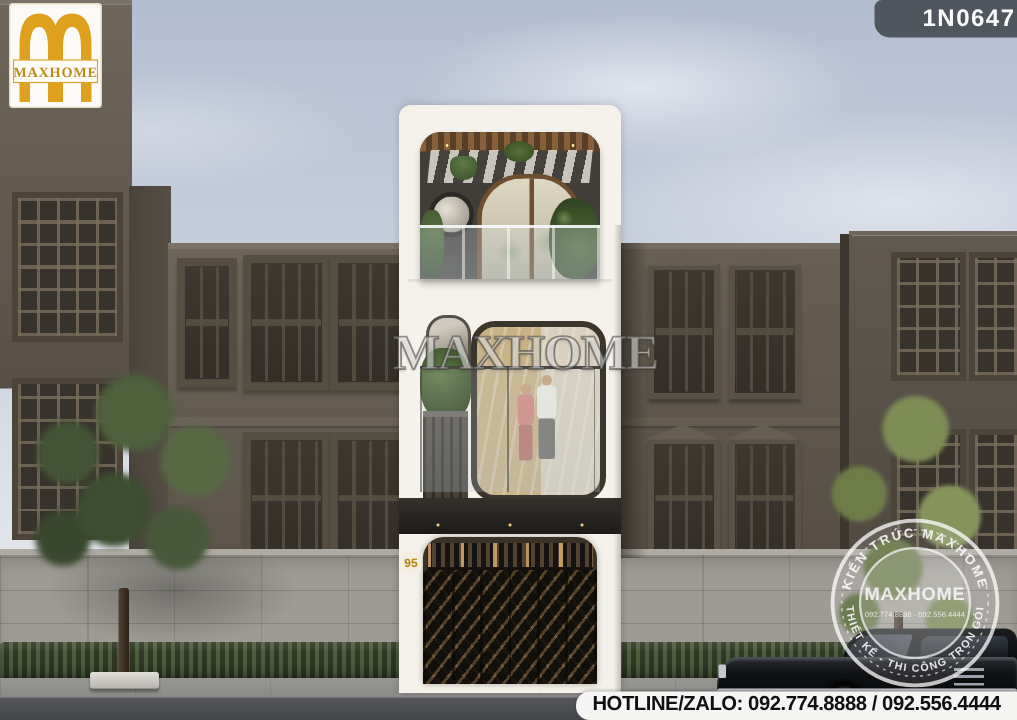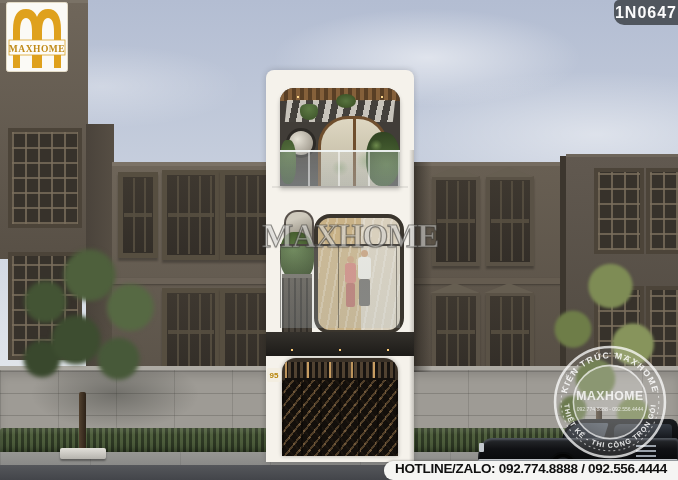--- a/index.html
+++ b/index.html
@@ -205,21 +205,21 @@
   #carWheel{left:548px;top:452px;width:26px;height:26px;border-radius:50%;border:2px solid #0a0b0c;
     background:radial-gradient(circle at 50% 50%,#6f747c 0 4px,#1b1d20 5px 9px,#040404 10px);}
   #carBumper{left:478px;top:459px;width:200px;height:3px;border-radius:2px;
     background:linear-gradient(180deg,#d6dade,#878c93);}
 
   
   #brandLogo{left:6px;top:2px;width:62px;height:70px;z-index:12;}
   #codeBadge{right:0;top:0;width:64px;height:25px;z-index:12;opacity:.95;
     background:var(--code-badge-bg,#4b5158);border-radius:5px 0 0 10px;
     display:flex;align-items:center;justify-content:center;color:#fff;
-    font:600 16px "Liberation Sans",sans-serif;letter-spacing:1px;}
+    font:600 16px "Liberation Sans",sans-serif;letter-spacing:1px;padding-left:31px;}
   #watermark{left:262px;top:220px;width:170px;text-align:center;z-index:11;
     font-family:"Liberation Serif",serif;font-weight:bold;font-size:33px;line-height:1;
     letter-spacing:-1px;color:rgba(252,252,250,.48);
     -webkit-text-stroke:1.2px rgba(60,58,55,.55);text-shadow:0 1px 2px rgba(50,50,50,.25);}
   #stamp{left:552px;top:344px;width:116px;height:116px;z-index:11;opacity:.88;}
   #hotline{left:384px;top:461px;width:294px;height:19px;z-index:12;
     background:var(--hotline-bg,#f5f5f3);border-radius:9px 0 0 9px;
     display:flex;align-items:flex-start;justify-content:center;white-space:nowrap;
     font:bold 13.5px "Liberation Sans",sans-serif;letter-spacing:-0.3px;
     color:var(--hotline-text,#101010);box-shadow:0 -1px 2px rgba(0,0,0,.2);}

